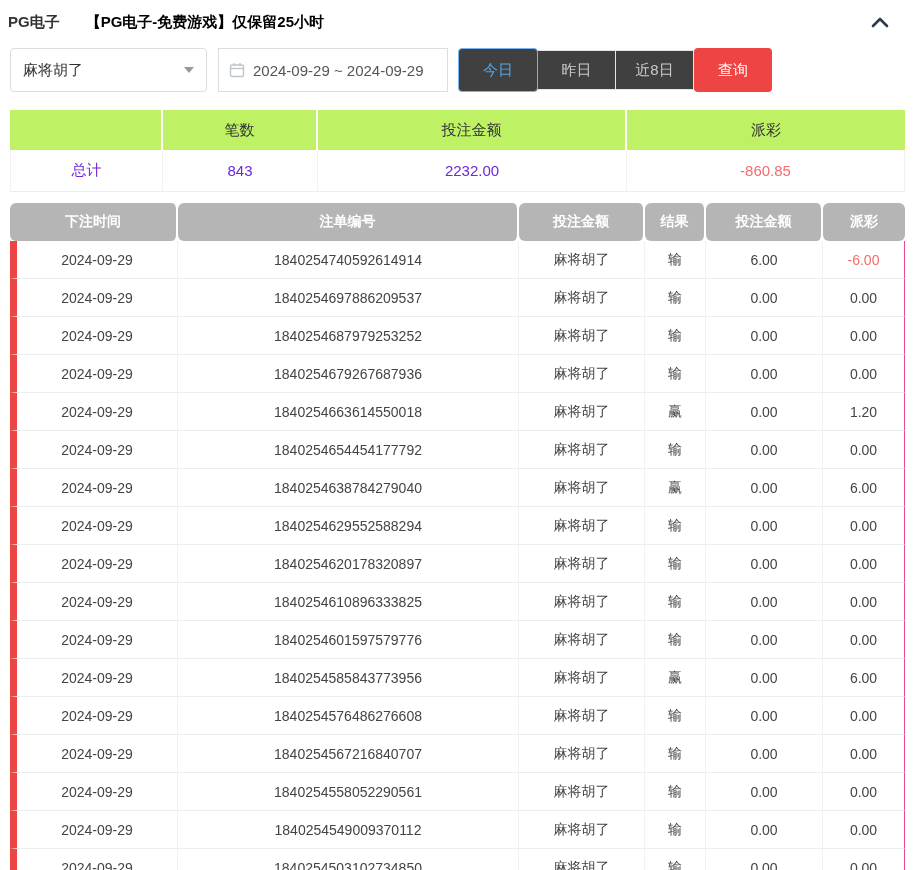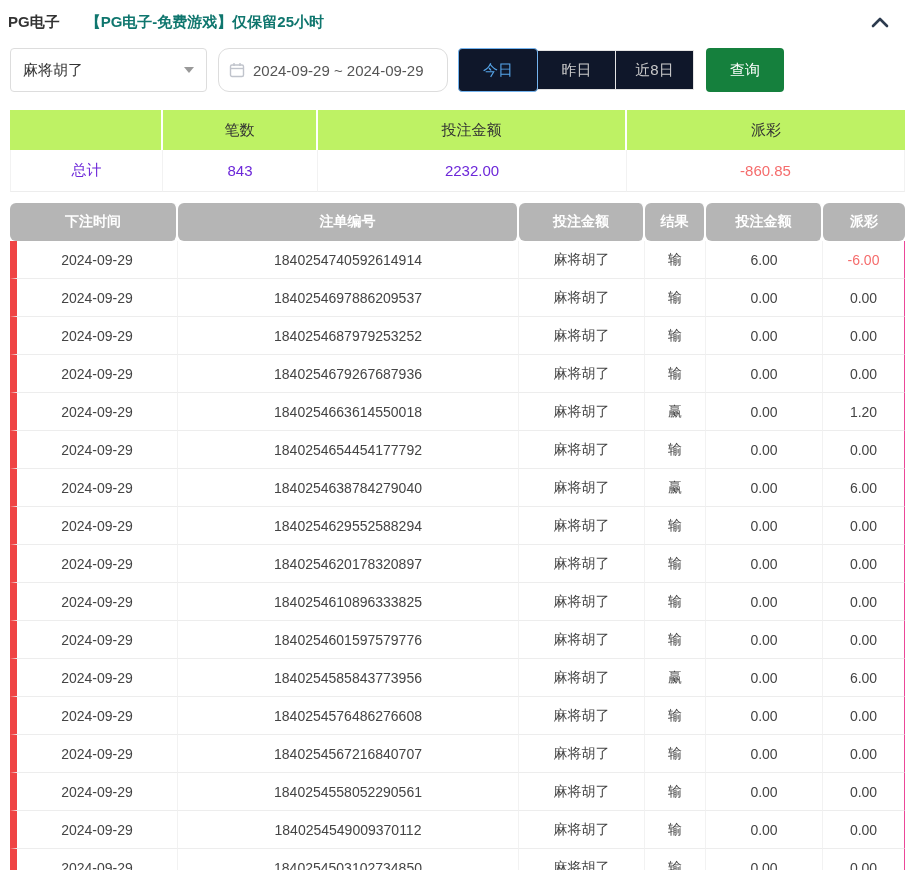--- a/index.html
+++ b/index.html
@@ -2,40 +2,40 @@
 <html><head>
 <meta charset="utf-8">
 <style>
   * { margin: 0; padding: 0; box-sizing: border-box; }
   html, body { width: 915px; height: 870px; overflow: hidden; background: #fff;
     font-family: "Liberation Sans", "DejaVu Sans", sans-serif; }
 
   
   .app-header { display: flex; align-items: center; height: 36px; padding: 8px 26px 0 8px; }
   .app-title { font-size: 15px; font-weight: bold; color: #333; }
-  .app-notice { font-size: 15px; font-weight: bold; color: #0f766e; margin-left: 26px; }
+  .app-notice { font-size: 15px; font-weight: bold; color: #000000; margin-left: 26px; }
   .collapse-btn { margin-left: auto; cursor: pointer; display: flex; align-items: center; }
 
   
   .toolbar { display: flex; align-items: center; margin: 12px 10px 0 10px; height: 44px; }
   .select-box { width: 197px; height: 44px; border: 1px solid #ddd; border-radius: 4px;
     display: flex; align-items: center; padding: 0 12px; cursor: pointer; background: #fff; }
   .select-box .sel-text { font-size: 15px; color: #333; }
   .caret-down { margin-left: auto; width: 0; height: 0; border-left: 5px solid transparent;
     border-right: 5px solid transparent; border-top: 6px solid #999; }
-  .date-box { width: 230px; height: 44px; border: 1px solid #ddd; border-radius: 11px;
+  .date-box { width: 230px; height: 44px; border: 1px solid #ddd; border-radius: 0;
     display: flex; align-items: center; padding: 0 10px; margin-left: 11px; cursor: pointer; background: #fff; }
   .date-box .date-text { font-size: 15px; color: #555; margin-left: 8px; white-space: nowrap; }
   .btn-group { display: flex; align-items: center; margin-left: 10px; }
-  .quick-btn { height: 40px; width: 79px; background: #0f172a; border: 1px solid #e4e4e4;
+  .quick-btn { height: 40px; width: 79px; background: #404040; border: 1px solid #e4e4e4;
     color: #c9c9c9; font-size: 15px; cursor: pointer; margin-left: -1px;
     font-family: inherit; }
   .quick-btn.active { border: 1px solid #74b4ef; color: #55a4e8; border-radius: 4px;
     height: 44px; width: 80px; margin-left: 0; position: relative; z-index: 2; }
-  .query-btn { height: 44px; width: 78px; margin-left: 12px; background: #15803d; color: #fff;
+  .query-btn { height: 44px; width: 78px; background: #ef4444; color: #fff;
     font-size: 15px; border: none; border-radius: 4px; cursor: pointer; font-family: inherit; }
 
   
   table { border-collapse: separate; border-spacing: 0; table-layout: fixed; width: 895px; }
   th, td { text-align: center; overflow: hidden; white-space: nowrap; }
 
   .summary-table { margin: 18px 10px 0 10px; }
   .summary-table th { height: 40px; background: #bef264; color: #333; font-size: 15px;
     font-weight: normal; border-right: 2px solid #fff; }
   .summary-table th:last-child { border-right: none; }

